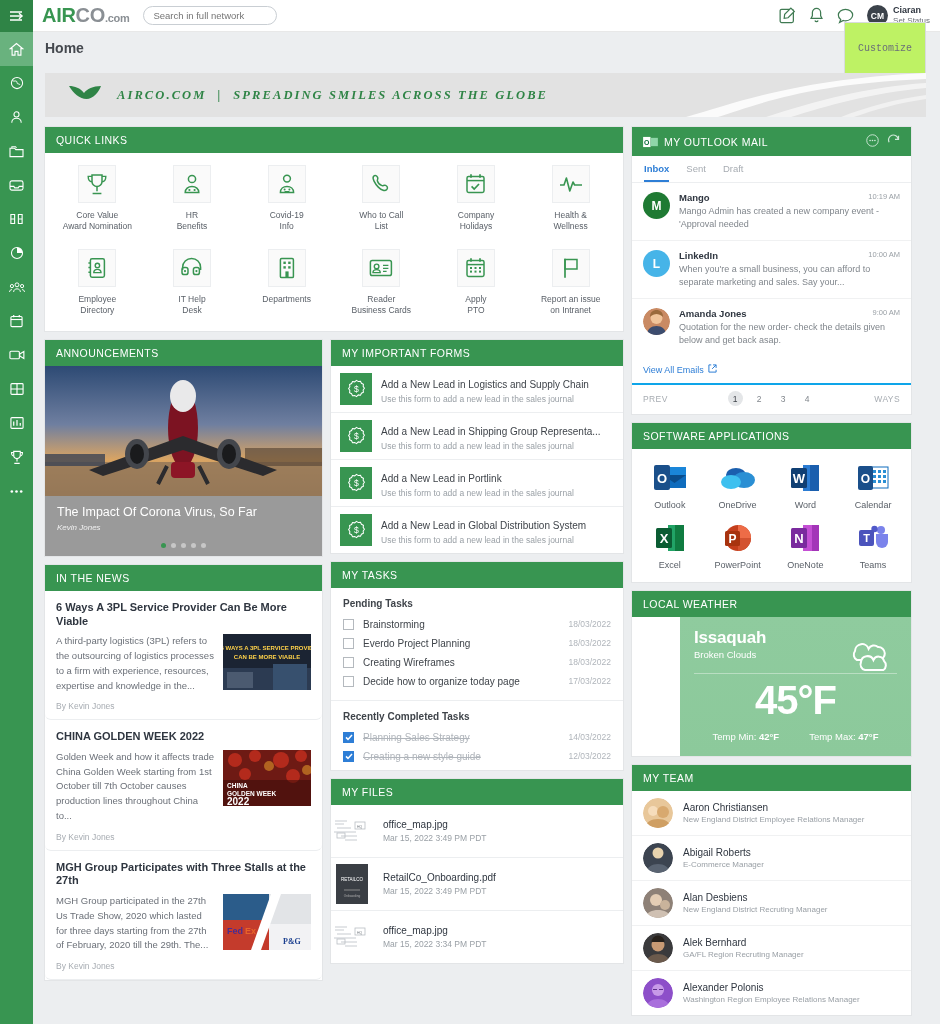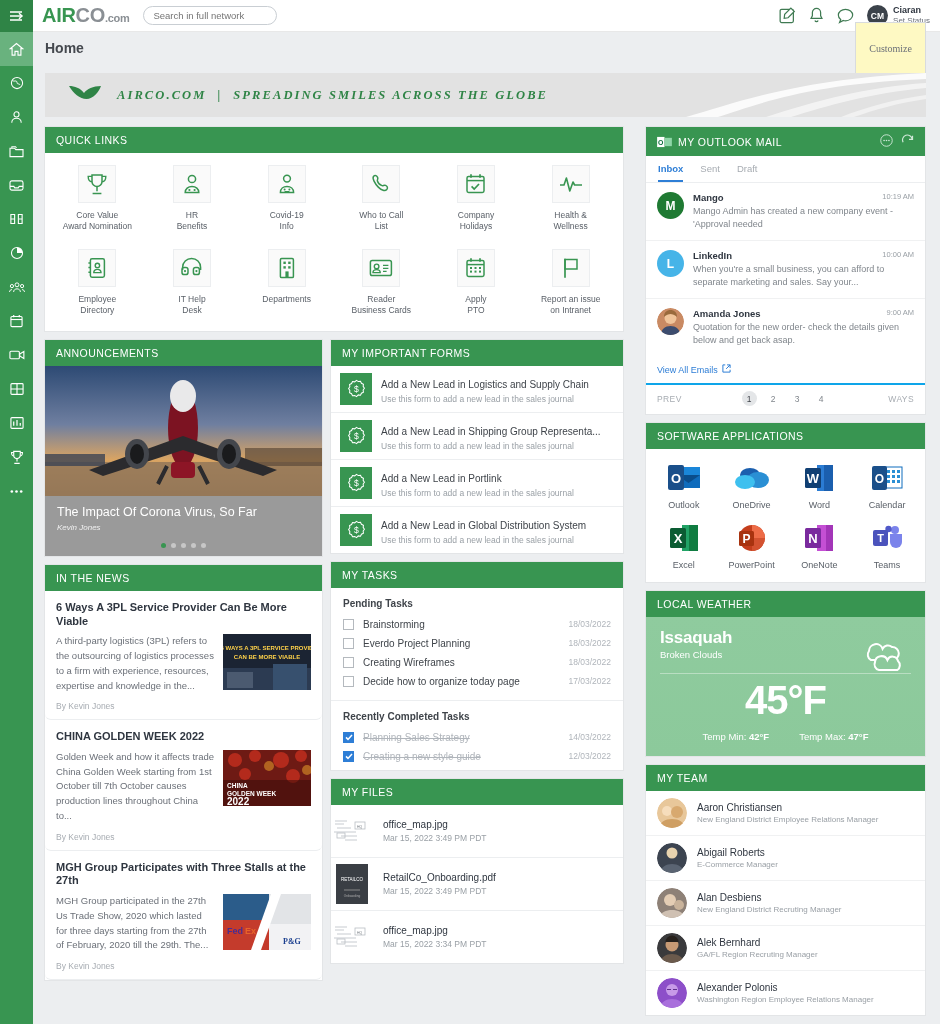--- a/index.html
+++ b/index.html
@@ -54,44 +54,44 @@
   .uname { font-size: 9px; font-weight: bold; color: #2f3640; line-height: 1.25; }
   .ustat { font-size: 8px; color: #6b7078; line-height: 1.25; }
 
   
   .pagehead {
     height: 32px; background: #eceef0; display: flex; align-items: center;
     padding: 0 14px 0 12px; flex: 0 0 32px;
   }
   .pagetitle { font-size: 14px; color: #44484e; font-weight: bold; }
   .customize {
-    margin-left: auto; font-size: 10px; color: #6b7078; background: #fef9c3;
+    margin-left: auto; font-size: 10px; color: #6b7078; background: #bef264;
     border: 1px solid #d8dbde; padding: 20px 13px; cursor: pointer;
-    font-family: Liberation Serif, serif;
+    font-family: Liberation Mono, monospace;
   }
 
   
   .content { flex: 1; overflow: hidden; padding: 9px 14px 0 12px; }
   .content-inner { width: 881px; }
 
   
   .banner {
     height: 44px; background: #e2e2e2; display: flex; align-items: center;
     padding-left: 23px; margin-bottom: 10px; position: relative; overflow: hidden;
   }
   .banner svg.swoosh { position: absolute; right: 0; top: 0; }
   .banner-logo { margin-right: 13px; z-index: 2; }
   .banner-txt {
     font-family: "Liberation Serif", serif; font-style: italic; font-size: 12.5px;
     letter-spacing: 2.1px; color: #2f8446; z-index: 2; font-weight: bold;
   }
   .banner-sep { color: #2f8446; margin: 0 11px; }
 
   
-  .cols { display: flex; gap: 23px; align-items: flex-start; }
+  .cols { display: flex; gap: 9px; align-items: flex-start; }
   .col-left { width: 578px; }
   .col-right { width: 279px; }
 
   .card { background: #fff; margin-bottom: 9px; box-shadow: 0 0 0 1px #e3e5e7; }
   .card-head {
     background: #389551; color: #fff; font-size: 10.5px; letter-spacing: .45px;
     padding: 7px 11px; display: flex; align-items: center;
   }
   .card-head .hicons { margin-left: auto; display: flex; gap: 8px; align-items: center; }
 
@@ -177,21 +177,21 @@
   .pg-n { font-size: 8.5px; color: #80868c; width: 15px; height: 15px; display: flex; align-items: center; justify-content: center; border-radius: 50%; cursor: pointer; }
   .pg-n.on { background: #e4e6e8; color: #3f444a; }
 
   
   .sa-grid { display: grid; grid-template-columns: repeat(4, 1fr); padding: 11px 4px 12px; row-gap: 10px; }
   .sa-item { display: flex; flex-direction: column; align-items: center; cursor: pointer; }
   .sa-ic { height: 36px; display: flex; align-items: center; justify-content: center; margin-bottom: 4px; }
   .sa-label { font-size: 9px; color: #5a6068; }
 
   
-  .wx { background: linear-gradient(180deg,#8fcb9e 0%, #8cc99b 100%); padding: 11px 14px 14px; position: relative; }
+  .wx { background: linear-gradient(180deg,#8fcb9e 0%, #8cc99b 100%); padding: 11px 14px 14px; position: relative; margin-left: 48px; }
   .wx-city { font-size: 17px; font-weight: bold; color: #fff; letter-spacing: -.2px; }
   .wx-cond { font-size: 9.5px; color: #fff; margin-top: 1px; }
   .wx-cloud { position: absolute; right: 16px; top: 18px; }
   .wx-hr { height: 1px; background: rgba(255,255,255,.38); margin: 13px 0 4px; }
   .wx-temp { font-size: 40px; font-weight: bold; color: #fff; text-align: center; letter-spacing: -1px; }
   .wx-mm { display: flex; justify-content: center; gap: 30px; margin-top: 8px; }
   .wx-m { font-size: 9.5px; color: #fff; }
   .wx-m b { font-weight: bold; }
 
   

